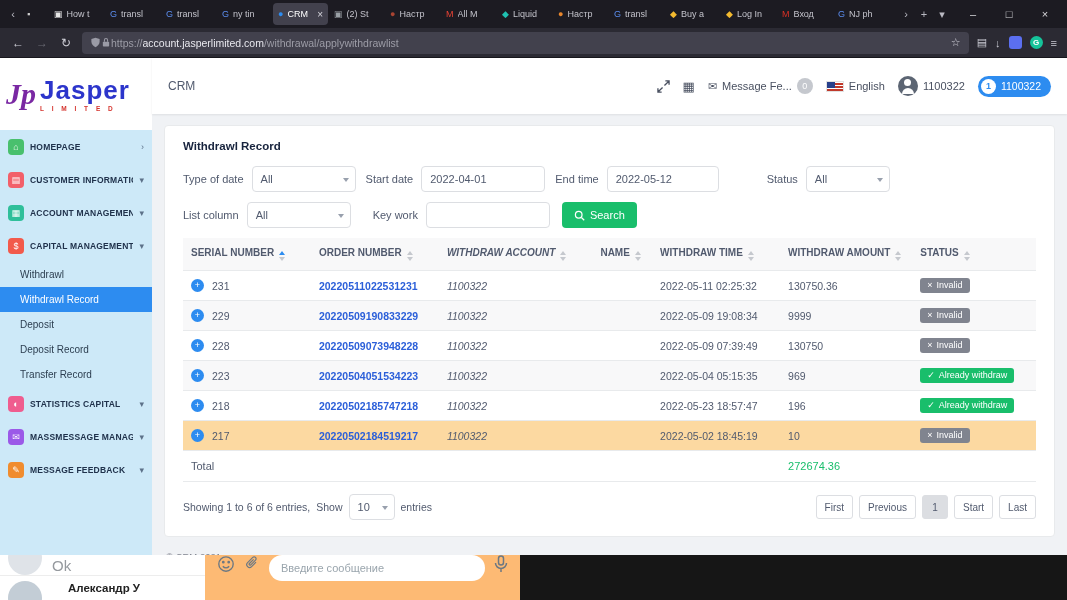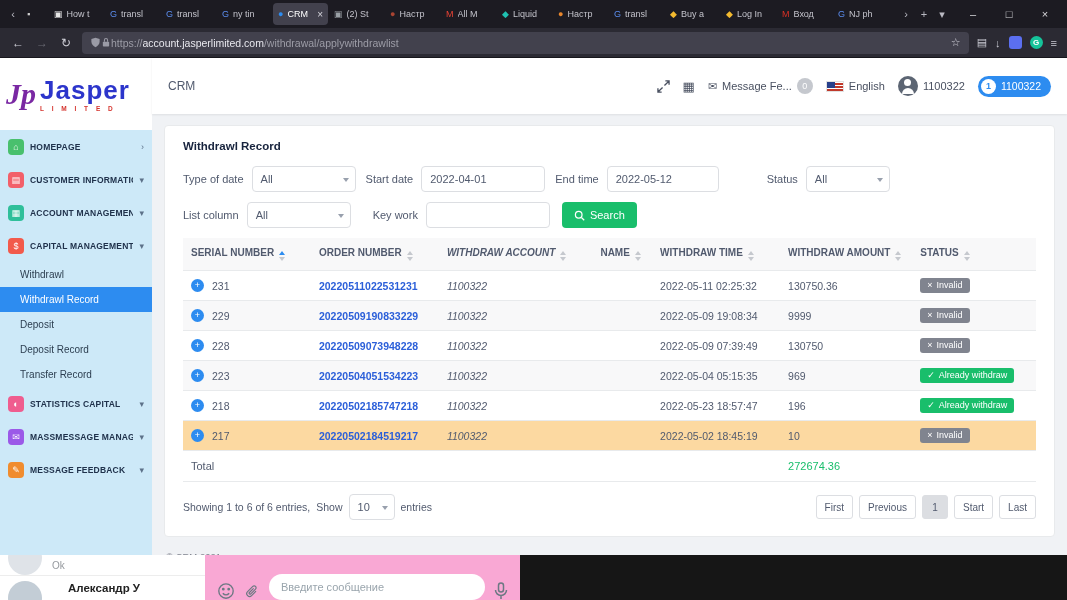--- a/index.html
+++ b/index.html
@@ -105,23 +105,23 @@
   .page-btn{min-width:26px;height:24px;display:flex;align-items:center;justify-content:center;padding:0 8px;border:1px solid #dcdee2;border-radius:3px;background:#fff;font-size:10px;color:#515a6e;}
   .page-btn[data-active="true"]{background:#dcdee2;}
   .copyright{font-size:9.5px;color:#80848f;margin:14px 0 0 2px;}
   
   .chat{position:absolute;left:0;bottom:0;width:1067px;height:45px;display:flex;}
   .chat-list{width:205px;background:#fff;position:relative;overflow:hidden;flex:none;}
   .chat-row1{height:21px;display:flex;align-items:center;border-bottom:1px solid #ededed;}
   .chat-row2{position:relative;height:24px;display:flex;align-items:center;padding-left:16px;}
   .chat-av1{position:absolute;left:8px;top:-14px;width:34px;height:34px;border-radius:50%;background:#dfe3e8;}
   .chat-av2{position:absolute;left:8px;top:5px;width:34px;height:34px;border-radius:50%;background:#c3cdd6;}
-  .chat-preview{margin-left:52px;color:#95999e;font-size:10px;}
+  .chat-preview{margin-left:52px;color:#95999e;font-size:15px;}
   .chat-name{margin-left:52px;color:#222;font-size:11.5px;font-weight:bold;}
-  .chat-compose{width:315px;background:#f9a8d4;display:flex;align-items:flex-end;gap:9px;padding:0 12px;flex:none;}
+  .chat-compose{width:315px;background:#fdba74;display:flex;align-items:flex-start;gap:9px;padding:0 12px;flex:none;}
   .chat-input{flex:1;height:26px;border:none;border-radius:13px;background:#fff;padding:0 12px;font-size:11px;outline:none;min-width:0;}
   .chat-input::placeholder{color:#9aa5ad;}
   .chat-rest{flex:1;background:#161616;}
   .c-ic{display:flex;align-items:center;flex:none;}
 </style>
 </head>
 <body>
 
 <div class="titlebar">
   <span class="tb-btn">‹</span>

